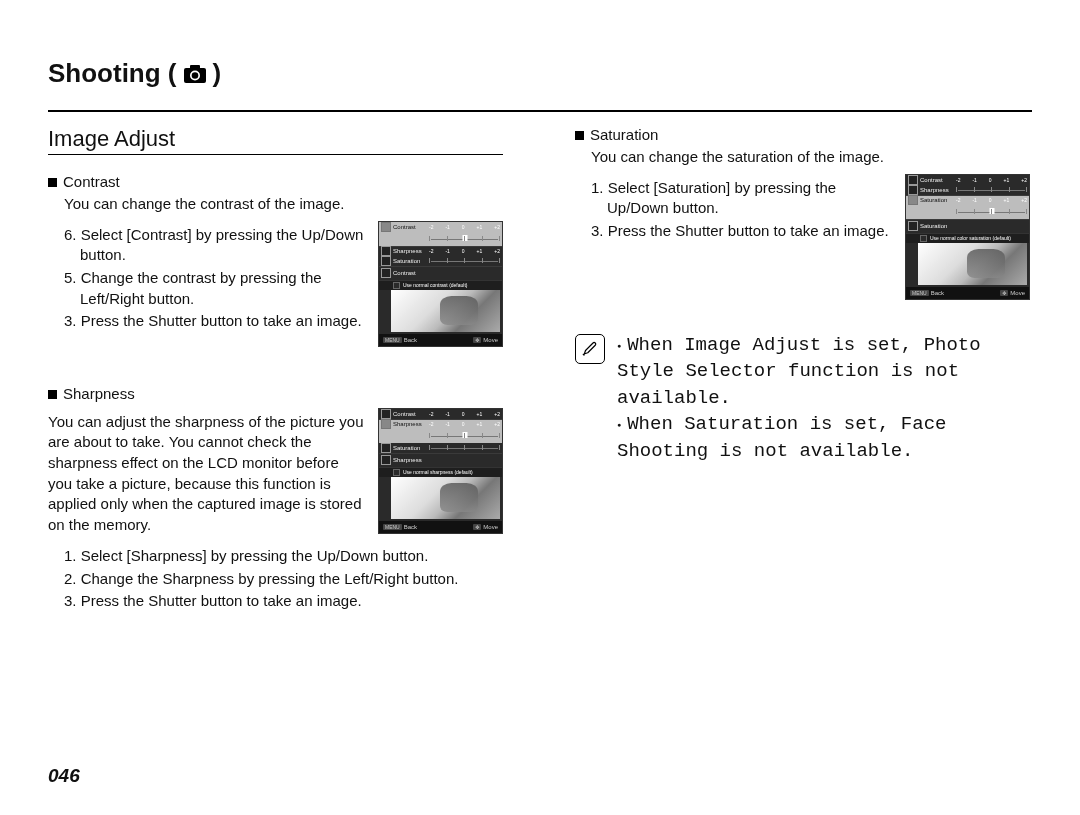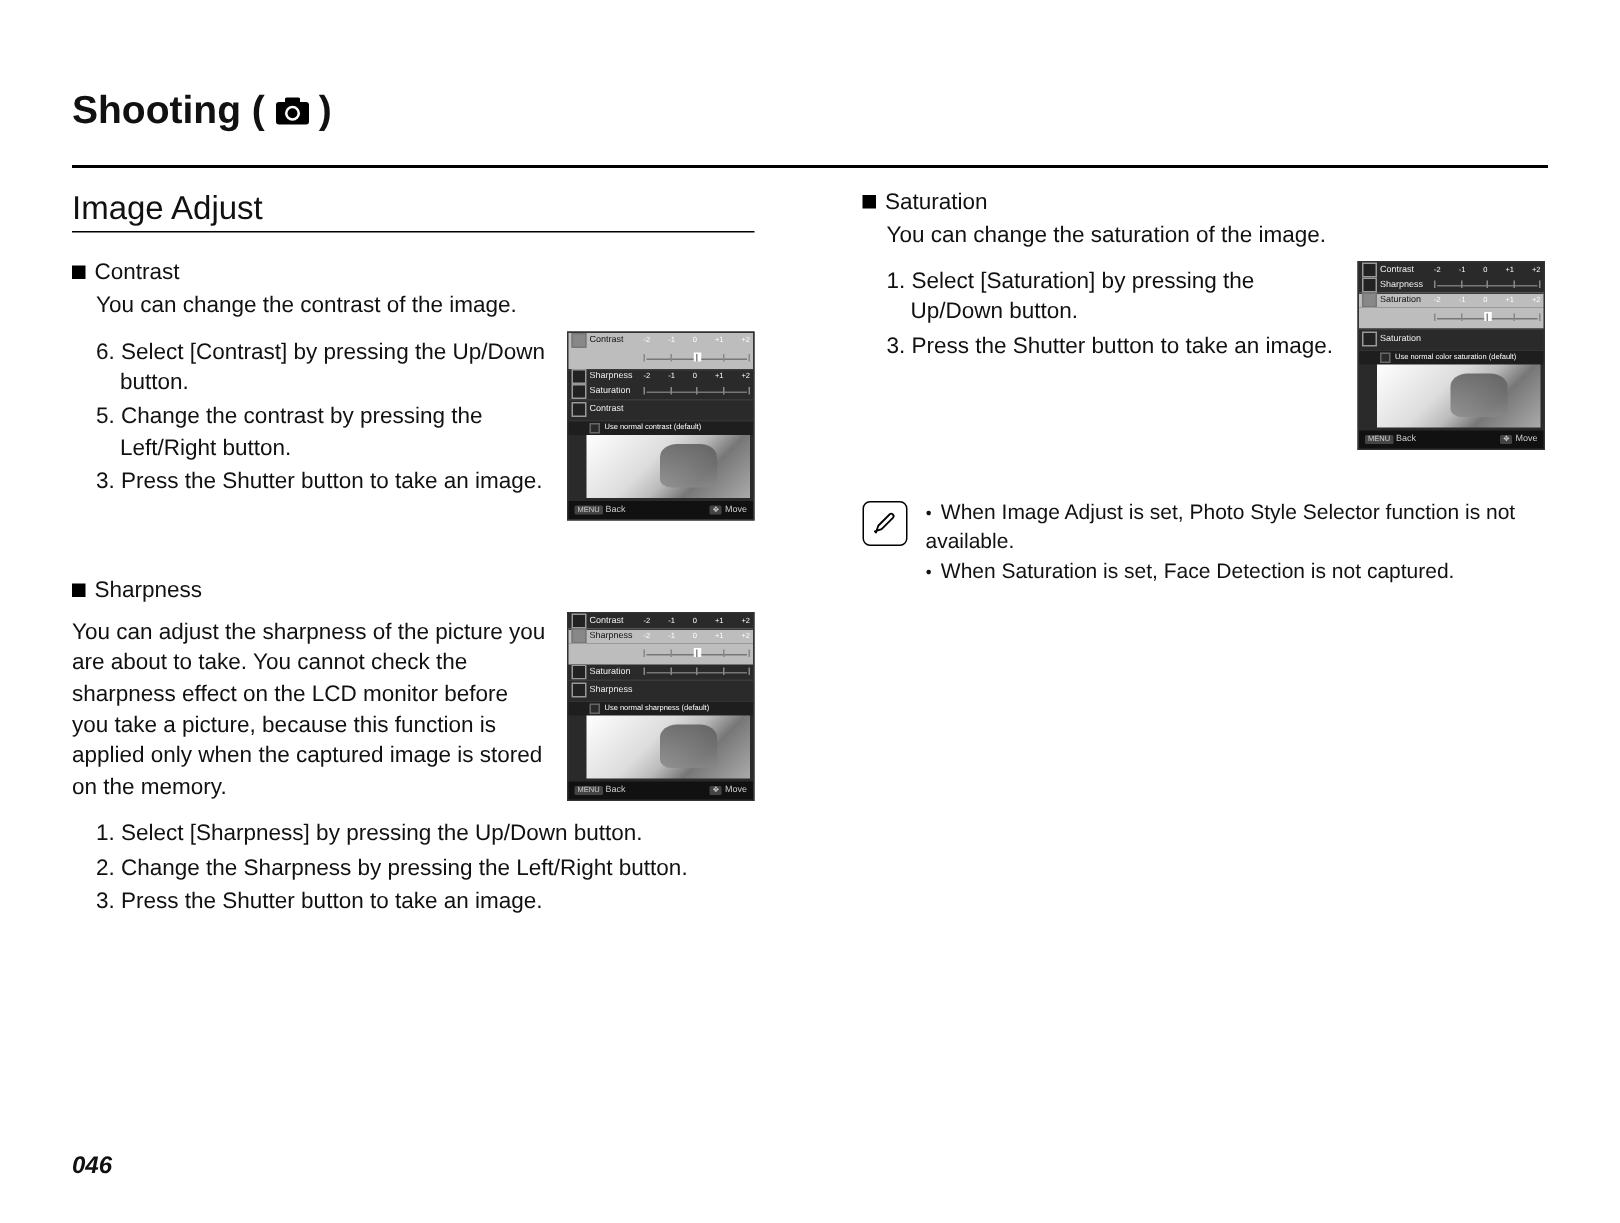--- a/index.html
+++ b/index.html
@@ -134,28 +134,28 @@
     display:flex; gap:12px; margin-top: 32px;
   }
   .note-icon {
     width:30px; height:30px; border:1.5px solid #000; border-radius:5px;
     display:flex; align-items:center; justify-content:center;
     flex:0 0 30px;
     margin-top:2px;
   }
   .note-icon svg { width:18px; height:18px; }
   .note ul {
-    list-style: none; margin:0; padding:0; font-size:14px; line-height:1.4;
+    list-style: none; margin:0; padding:0; font-size:19px; line-height:1.4;font-family:Liberation Mono, monospace;
   }
   .note ul li::before {
     content:"\25CF"; font-size:7px; vertical-align: 2px; margin-right:6px;
   }
   .page-num {
     position:absolute; bottom:28px; left:48px;
-    font-size:16px; font-style: italic; font-weight: bold;
+    font-size:19px; font-style: italic; font-weight: bold;
   }
 </style>
 </head>
 <body>
 
 <div class="page">
 
   <h1 class="chapter-title">
     <span>Shooting (</span>
     <span class="cam-icon">
@@ -415,20 +415,20 @@
       </div>
 
       <div class="note">
         <div class="note-icon">
           <svg viewBox="0 0 24 24">
               <path d="M4 20l2-6 10-10a2 2 0 0 1 3 3L9 17l-6 2z" fill="none" stroke="#000" stroke-width="1.6" stroke-linejoin="round"></path>
             </svg>
         </div>
         <ul>
           <li>When Image Adjust  is set, Photo Style Selector function is not available.</li>
-          <li>When Saturation is set, Face Detection is not captured.</li>
+          <li>When Saturation is set, Face Shooting is not available.</li>
         </ul>
       </div>
     </div>
   </div>
 
   <div class="page-num">046</div>
 </div>
 
 </body></html>

